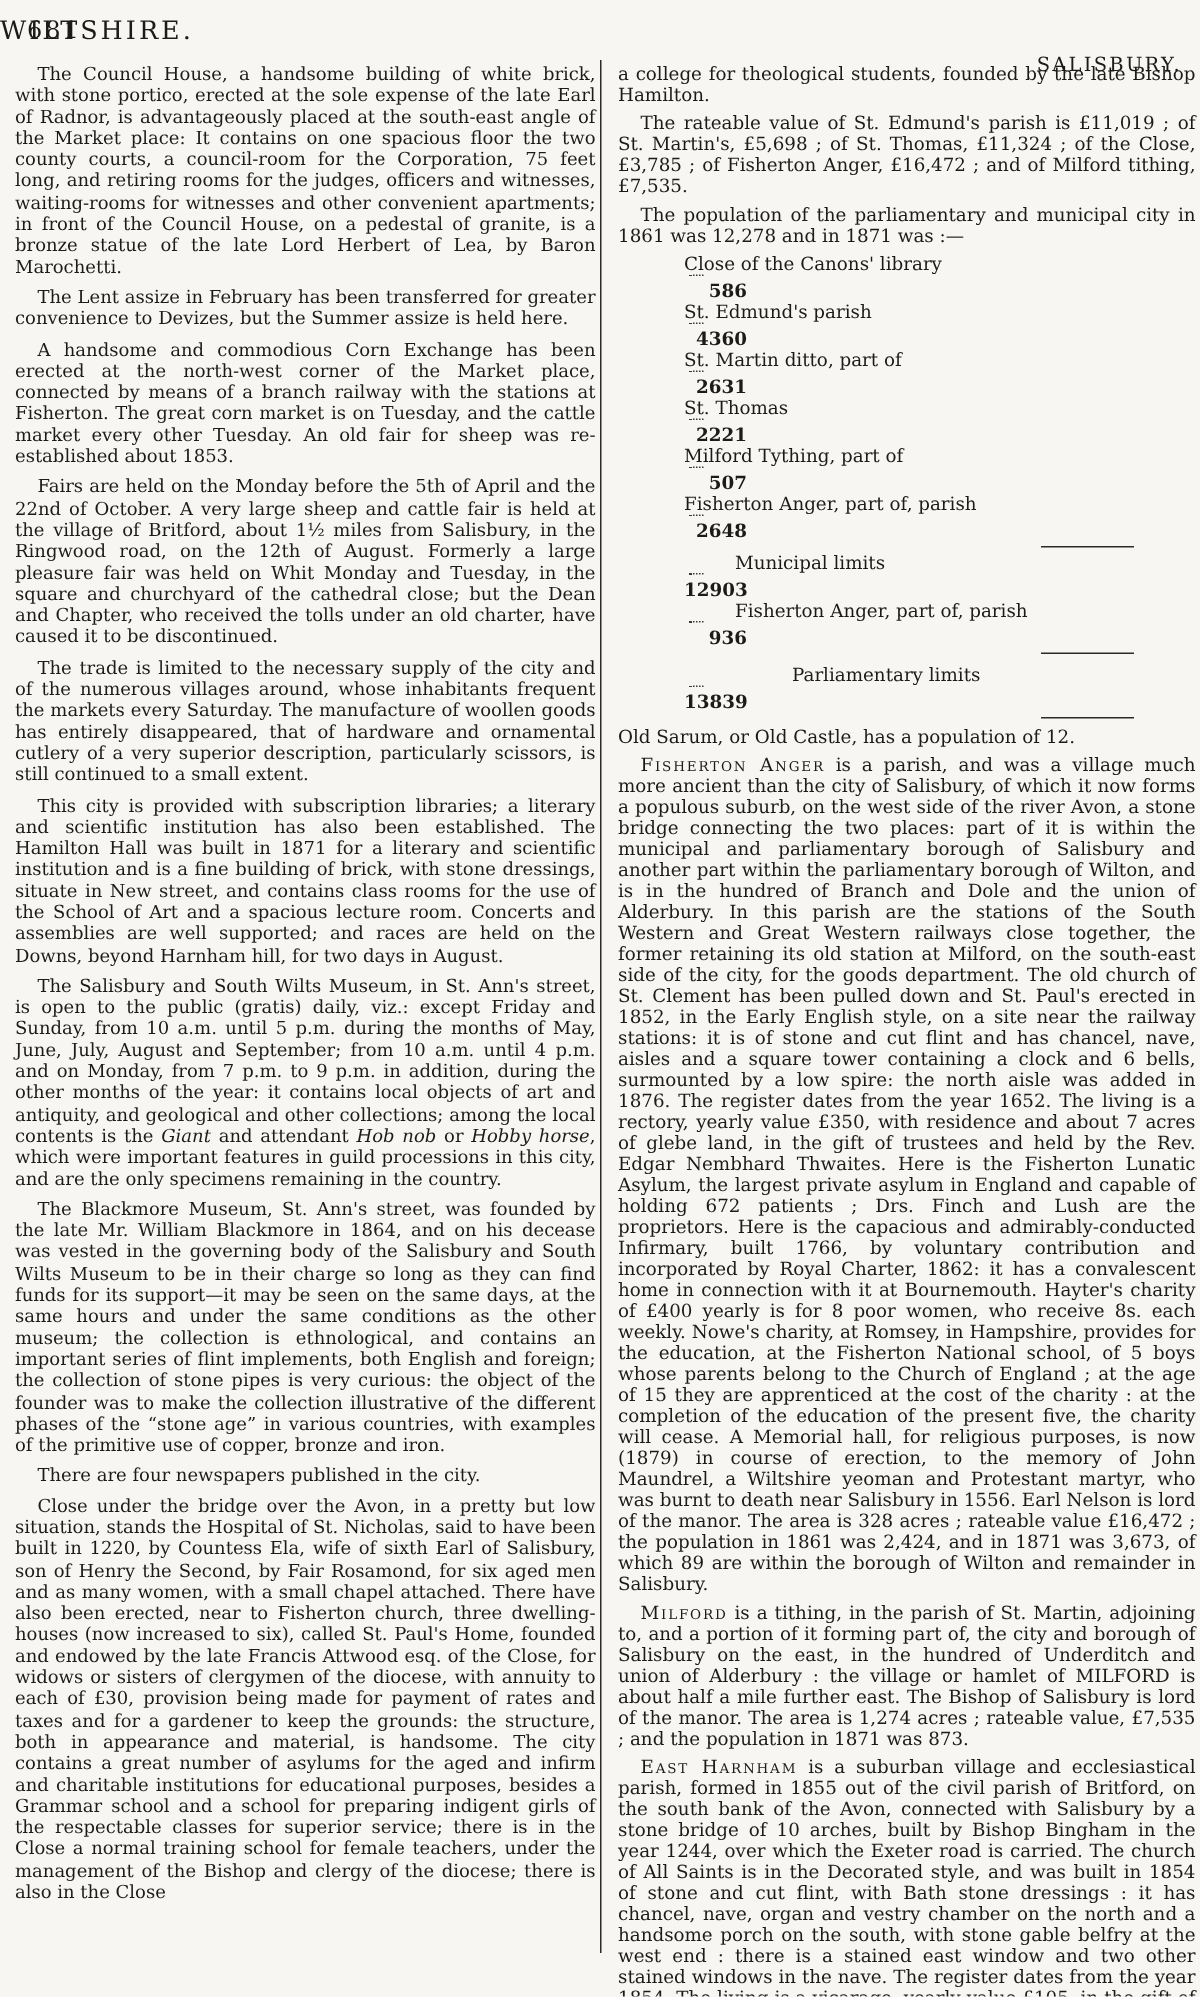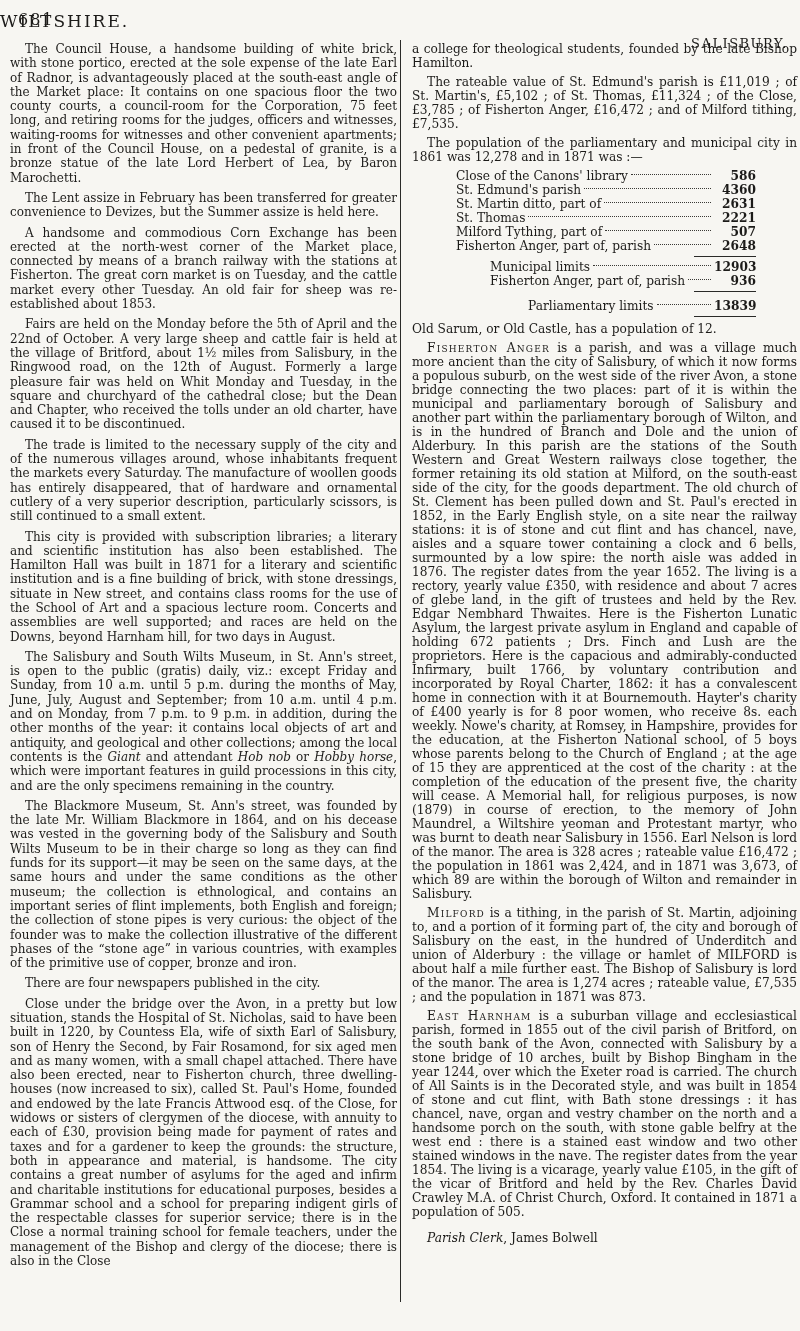--- a/index.html
+++ b/index.html
@@ -22,21 +22,21 @@
   .col{position:absolute;top:42px;font-size:12px;line-height:14.3px;text-align:justify;}
   .col-left{left:10px;width:387px;}
   .col-right{left:412px;width:385px;font-size:12.2px;line-height:14.0px;}
   .divider{position:absolute;left:400px;top:40px;height:1262px;width:1px;background:#2a2a28;}
   p.para{margin:0 0 6px 0;text-indent:15px;}
   .col-right p.para{margin-bottom:5px;}
   .ital{font-style:italic;}
   .lead{font-variant:small-caps;letter-spacing:1.2px;}
   
   .ptable{margin:2px 0 5px 44px;width:300px;}
-  .trow{display:flex;align-items:center;}
+  .trow{display:flex;align-items:flex-start;flex-direction:column;}
   .tlabel{white-space:nowrap;}
   .leader{flex:1;border-bottom:1.6px dotted #3a3936;margin:0 3px 3px 3px;min-width:10px;}
   .tval{width:42px;text-align:right;white-space:nowrap;font-weight:bold;}
   .ind1{margin-left:34px;}
   .ind2{margin-left:72px;}
   .num-rule{height:0;border-top:1px solid #2a2a28;width:62px;margin:3px 0 3px auto;}
   .trow.spaced{margin-top:7px;}
   .clerk{margin-top:12px;text-indent:15px;}
 </style>
 </head>
@@ -58,21 +58,21 @@
     <p class="para">The trade is limited to the necessary supply of the city and of the numerous villages around, whose inhabitants frequent the markets every Saturday. The manufacture of woollen goods has entirely disappeared, that of hardware and ornamental cutlery of a very superior description, particularly scissors, is still continued to a small extent.</p>
     <p class="para">This city is provided with subscription libraries; a literary and scientific institution has also been established. The Hamilton Hall was built in 1871 for a literary and scientific institution and is a fine building of brick, with stone dressings, situate in New street, and contains class rooms for the use of the School of Art and a spacious lecture room. Concerts and assemblies are well supported; and races are held on the Downs, beyond Harnham hill, for two days in August.</p>
     <p class="para"><span>The Salisbury and South Wilts Museum, in St. Ann's street, is open to the public (gratis) daily, viz.: except Friday and Sunday, from 10 a.m. until 5 p.m. during the months of May, June, July, August and September; from 10 a.m. until 4 p.m. and on Monday, from 7 p.m. to 9 p.m. in addition, during the other months of the year: it contains local objects of art and antiquity, and geological and other collections; among the local contents is the </span><span class="ital">Giant</span><span> and attendant </span><span class="ital">Hob nob</span><span> or </span><span class="ital">Hobby horse</span><span>, which were important features in guild processions in this city, and are the only specimens remaining in the country.</span></p>
     <p class="para">The Blackmore Museum, St. Ann's street, was founded by the late Mr. William Blackmore in 1864, and on his decease was vested in the governing body of the Salisbury and South Wilts Museum to be in their charge so long as they can find funds for its support—it may be seen on the same days, at the same hours and under the same conditions as the other museum; the collection is ethnological, and contains an important series of flint implements, both English and foreign; the collection of stone pipes is very curious: the object of the founder was to make the collection illustrative of the different phases of the “stone age” in various countries, with examples of the primitive use of copper, bronze and iron.</p>
     <p class="para">There are four newspapers published in the city.</p>
     <p class="para">Close under the bridge over the Avon, in a pretty but low situation, stands the Hospital of St. Nicholas, said to have been built in 1220, by Countess Ela, wife of sixth Earl of Salisbury, son of Henry the Second, by Fair Rosamond, for six aged men and as many women, with a small chapel attached. There have also been erected, near to Fisherton church, three dwelling-houses (now increased to six), called St. Paul's Home, founded and endowed by the late Francis Attwood esq. of the Close, for widows or sisters of clergymen of the diocese, with annuity to each of £30, provision being made for payment of rates and taxes and for a gardener to keep the grounds: the structure, both in appearance and material, is handsome. The city contains a great number of asylums for the aged and infirm and charitable institutions for educational purposes, besides a Grammar school and a school for preparing indigent girls of the respectable classes for superior service; there is in the Close a normal training school for female teachers, under the management of the Bishop and clergy of the diocese; there is also in the Close</p>
   </div>
 
   <div class="col col-right">
     <p class="para" style="text-indent:0;">a college for theological students, founded by the late Bishop Hamilton.</p>
-    <p class="para">The rateable value of St. Edmund's parish is £11,019 ; of St. Martin's, £5,102 ; of St. Thomas, £11,324 ; of the Close, £3,785 ; of Fisherton Anger, £16,472 ; and of Milford tithing, £7,535.</p>
+    <p class="para">The rateable value of St. Edmund's parish is £11,019 ; of St. Martin's, £5,698 ; of St. Thomas, £11,324 ; of the Close, £3,785 ; of Fisherton Anger, £16,472 ; and of Milford tithing, £7,535.</p>
     <p class="para">The population of the parliamentary and municipal city in 1861 was 12,278 and in 1871 was :—</p>
 
     <div class="ptable">
       <div class="trow">
           <span class="tlabel">Close of the Canons' library</span>
           <span class="leader"></span>
           <span class="tval">586</span>
         </div>
       <div class="trow">
           <span class="tlabel">St. Edmund's parish</span>

